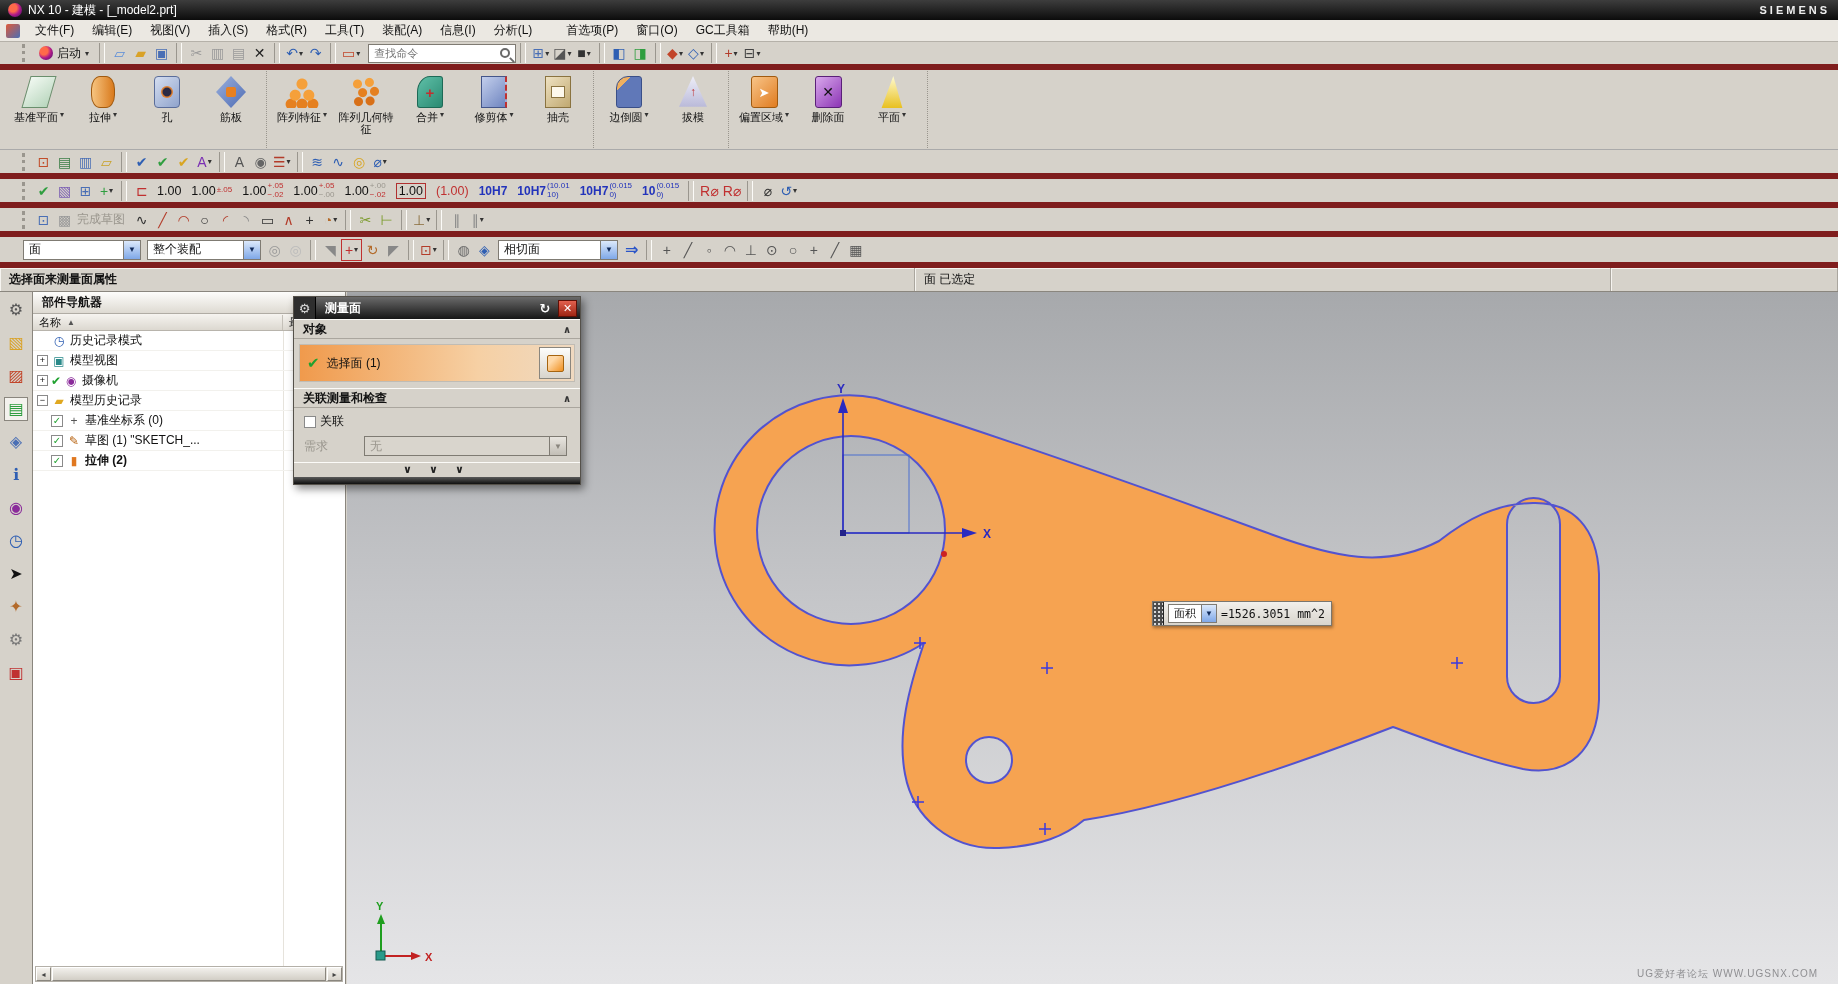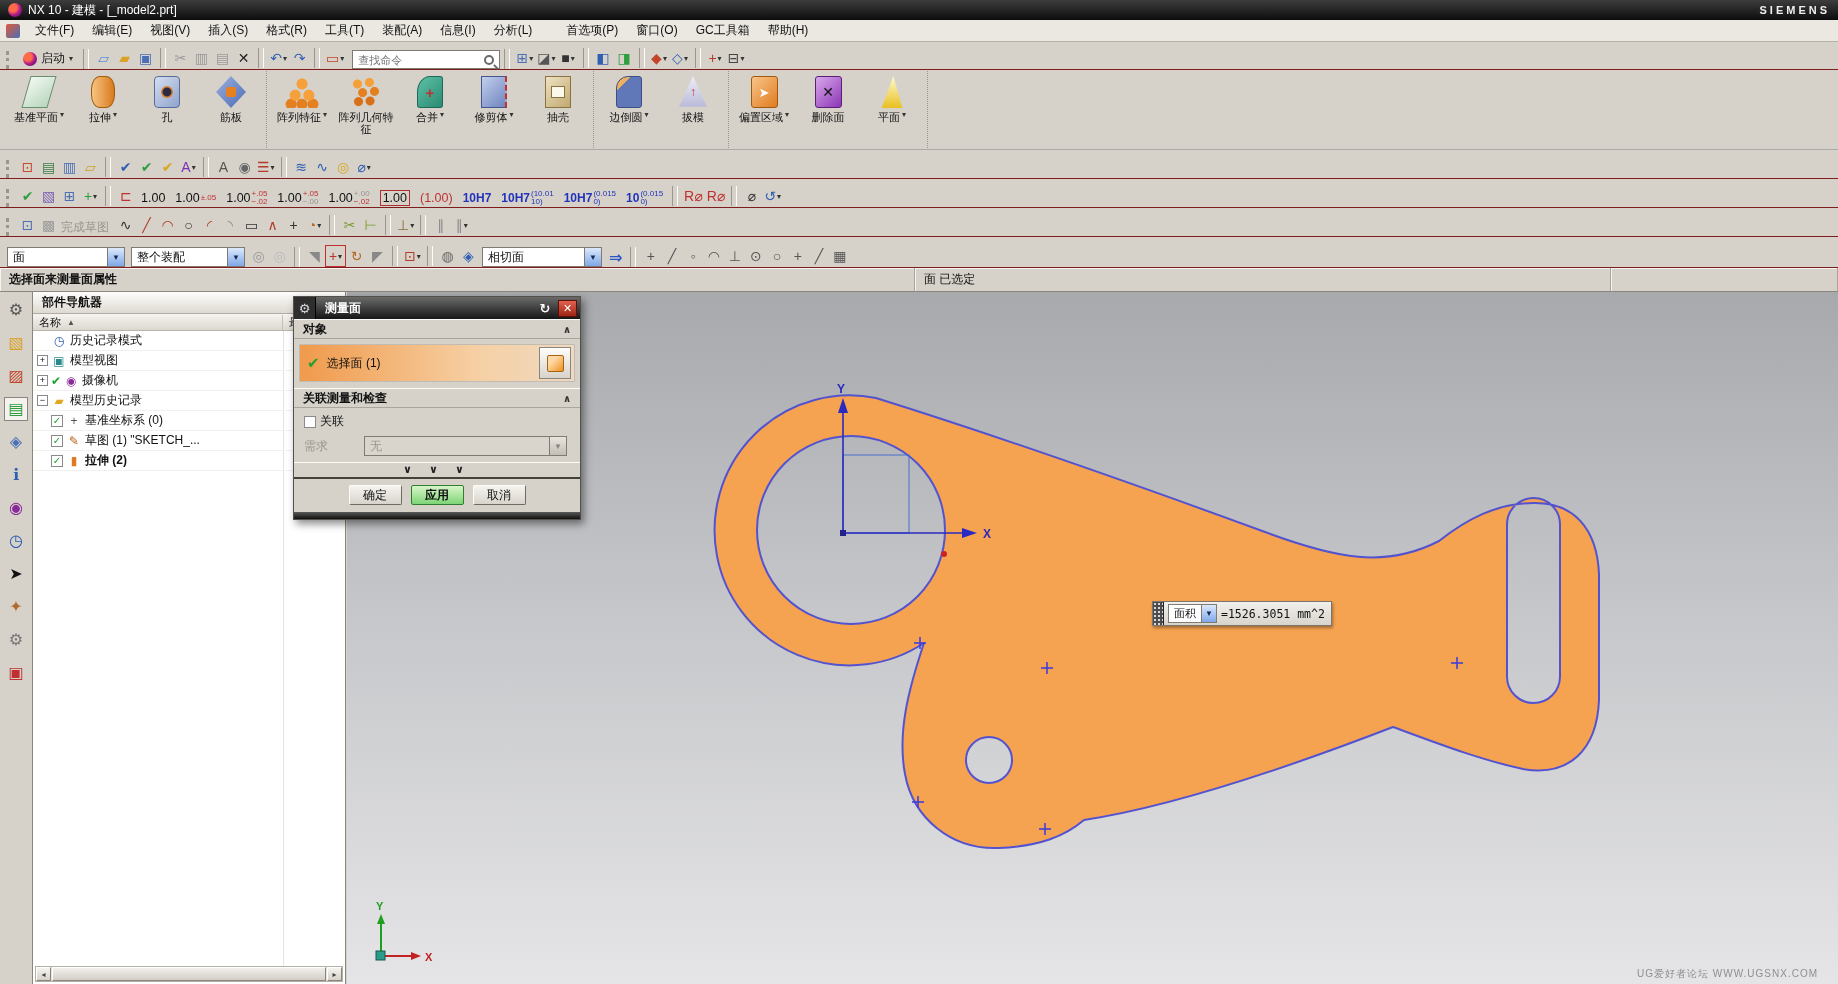--- a/index.html
+++ b/index.html
@@ -8,21 +8,21 @@
   
   .titlebar{height:20px;background:linear-gradient(#3d3d3d,#0c0c0c);color:#fff;display:flex;align-items:center;padding:0 8px;gap:6px}
   .nx-logo{width:14px;height:14px;border-radius:50%;background:radial-gradient(circle at 35% 35%,#ff6a4a 0 30%,#b01a8a 55%,#3a1060 100%)}
   .tb-title{font-size:12px}
   .brand{margin-left:auto;font-weight:bold;font-size:11px;letter-spacing:3px;color:#eee}
   
   .menubar{height:22px;background:#ebe8e2;border-bottom:1px solid #b5b1a9;display:flex;align-items:center;padding-left:4px}
   .menu-glyph{width:14px;height:14px;margin:0 6px 0 2px;background:linear-gradient(135deg,#e05a3a,#4a6fb5);border-radius:2px}
   .menu-item{padding:3px 9px;white-space:nowrap}
   
-  .tbar{display:flex;align-items:flex-end;background:#d6d2ca;border-bottom:1px solid #7f1d1d;padding-left:4px}
+  .tbar{display:flex;align-items:center;background:#d6d2ca;border-bottom:6px solid #7f1d1d;padding-left:20px}
   .grip{width:6px;height:18px;border-left:3px dotted #9a968e;margin:0 5px 0 2px}
   .tsep{width:6px;height:20px;border-left:1px solid #9a968e;border-right:1px solid #fcfbf8;margin:0 4px}
   .tico{height:22px;min-width:21px;display:flex;align-items:center;justify-content:center;padding:0 1px;gap:1px;border:1px solid transparent}
   .tico .g{font-size:14px;line-height:1}
   .tico.boxed{border:1px solid #c03030}
   .ddm{font-size:8px;color:#333}
   .r2{height:28px}.r4{height:29px}.r5{height:29px}.r6{height:29px}
   .start-btn{display:flex;align-items:center;gap:4px;padding:2px 6px}
   .search-wrap{display:flex;align-items:center;margin:0 6px}
   .search-box{width:148px;height:19px;border:1px solid #7f7b73;background:#fff;font-size:11px;padding:0 18px 0 5px;color:#444}
@@ -868,21 +868,16 @@
       <span>关联</span>
     </div>
     <div class="dlg-req">
       <span>需求</span>
       <span class="combo">
         <span class="val">无</span>
         <span class="carrow">▼</span>
       </span>
     </div>
     <div class="dlg-chev">∨ ∨ ∨</div>
-    <div class="dlg-btnzone">
-      <span class="btn">确定</span>
-      <span class="btn primary">应用</span>
-      <span class="btn">取消</span>
-    </div>
     <div class="dlg-foot"></div>
   </div>
 
 </div>
 
 </body></html>

